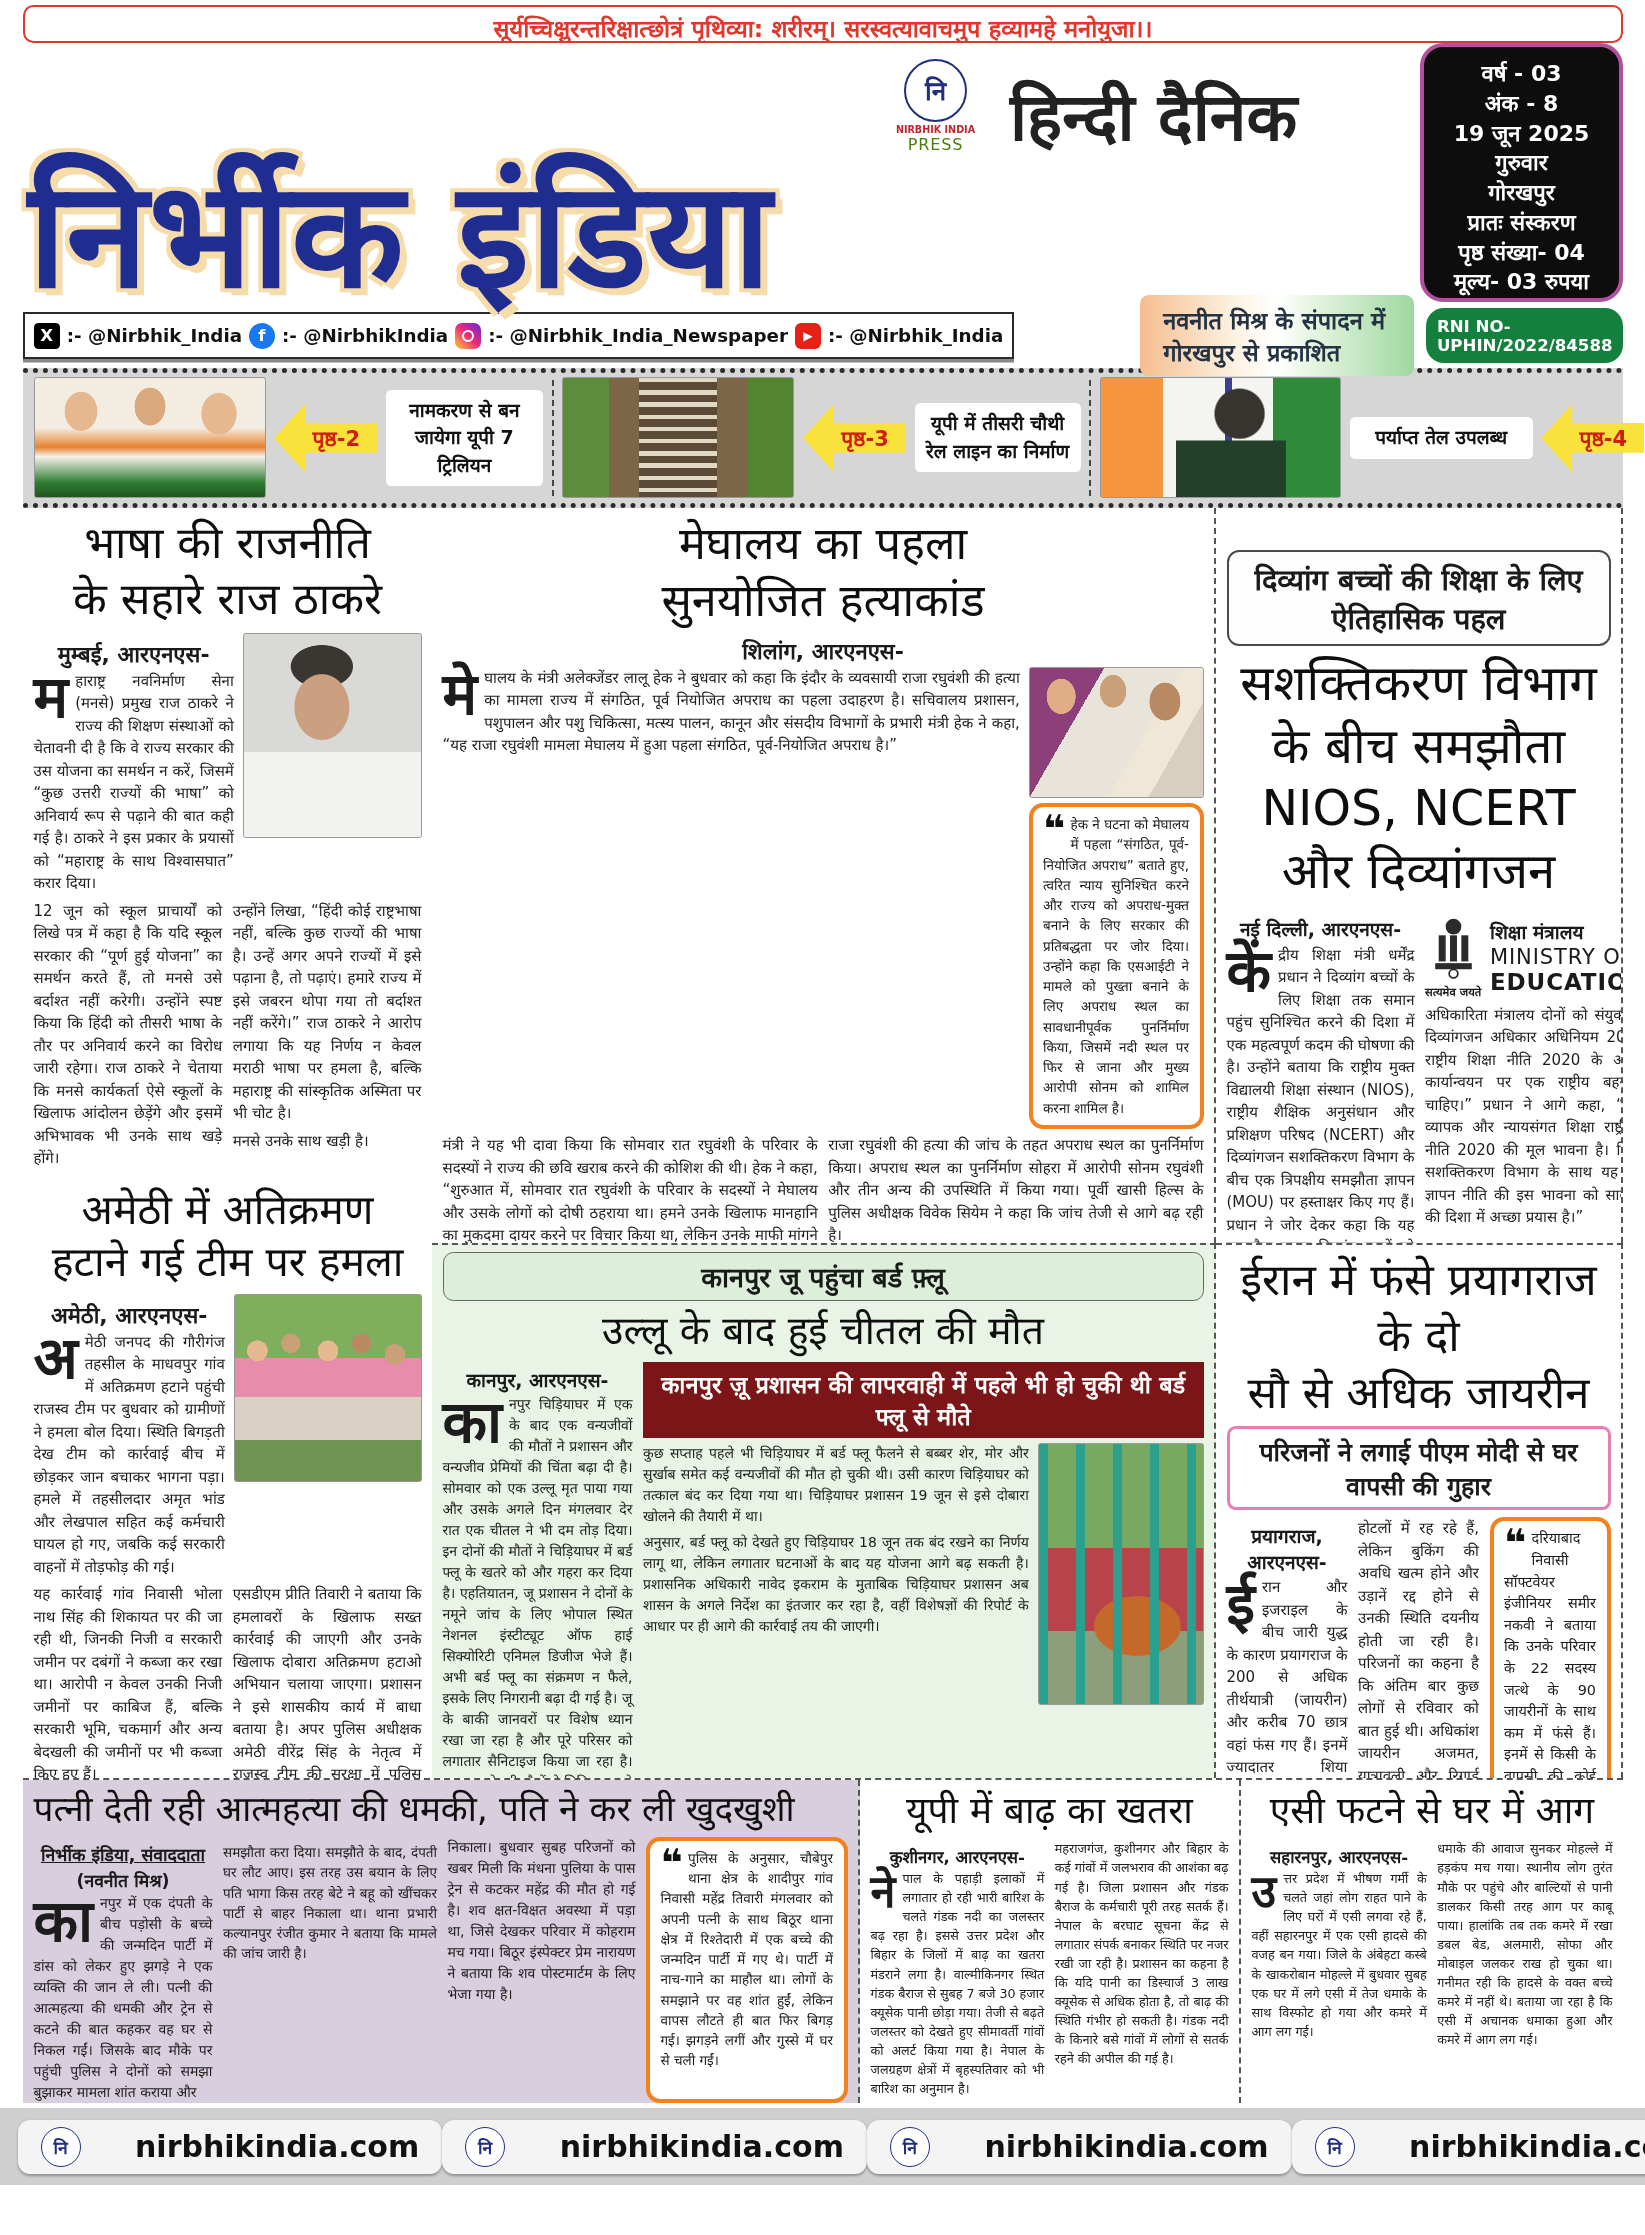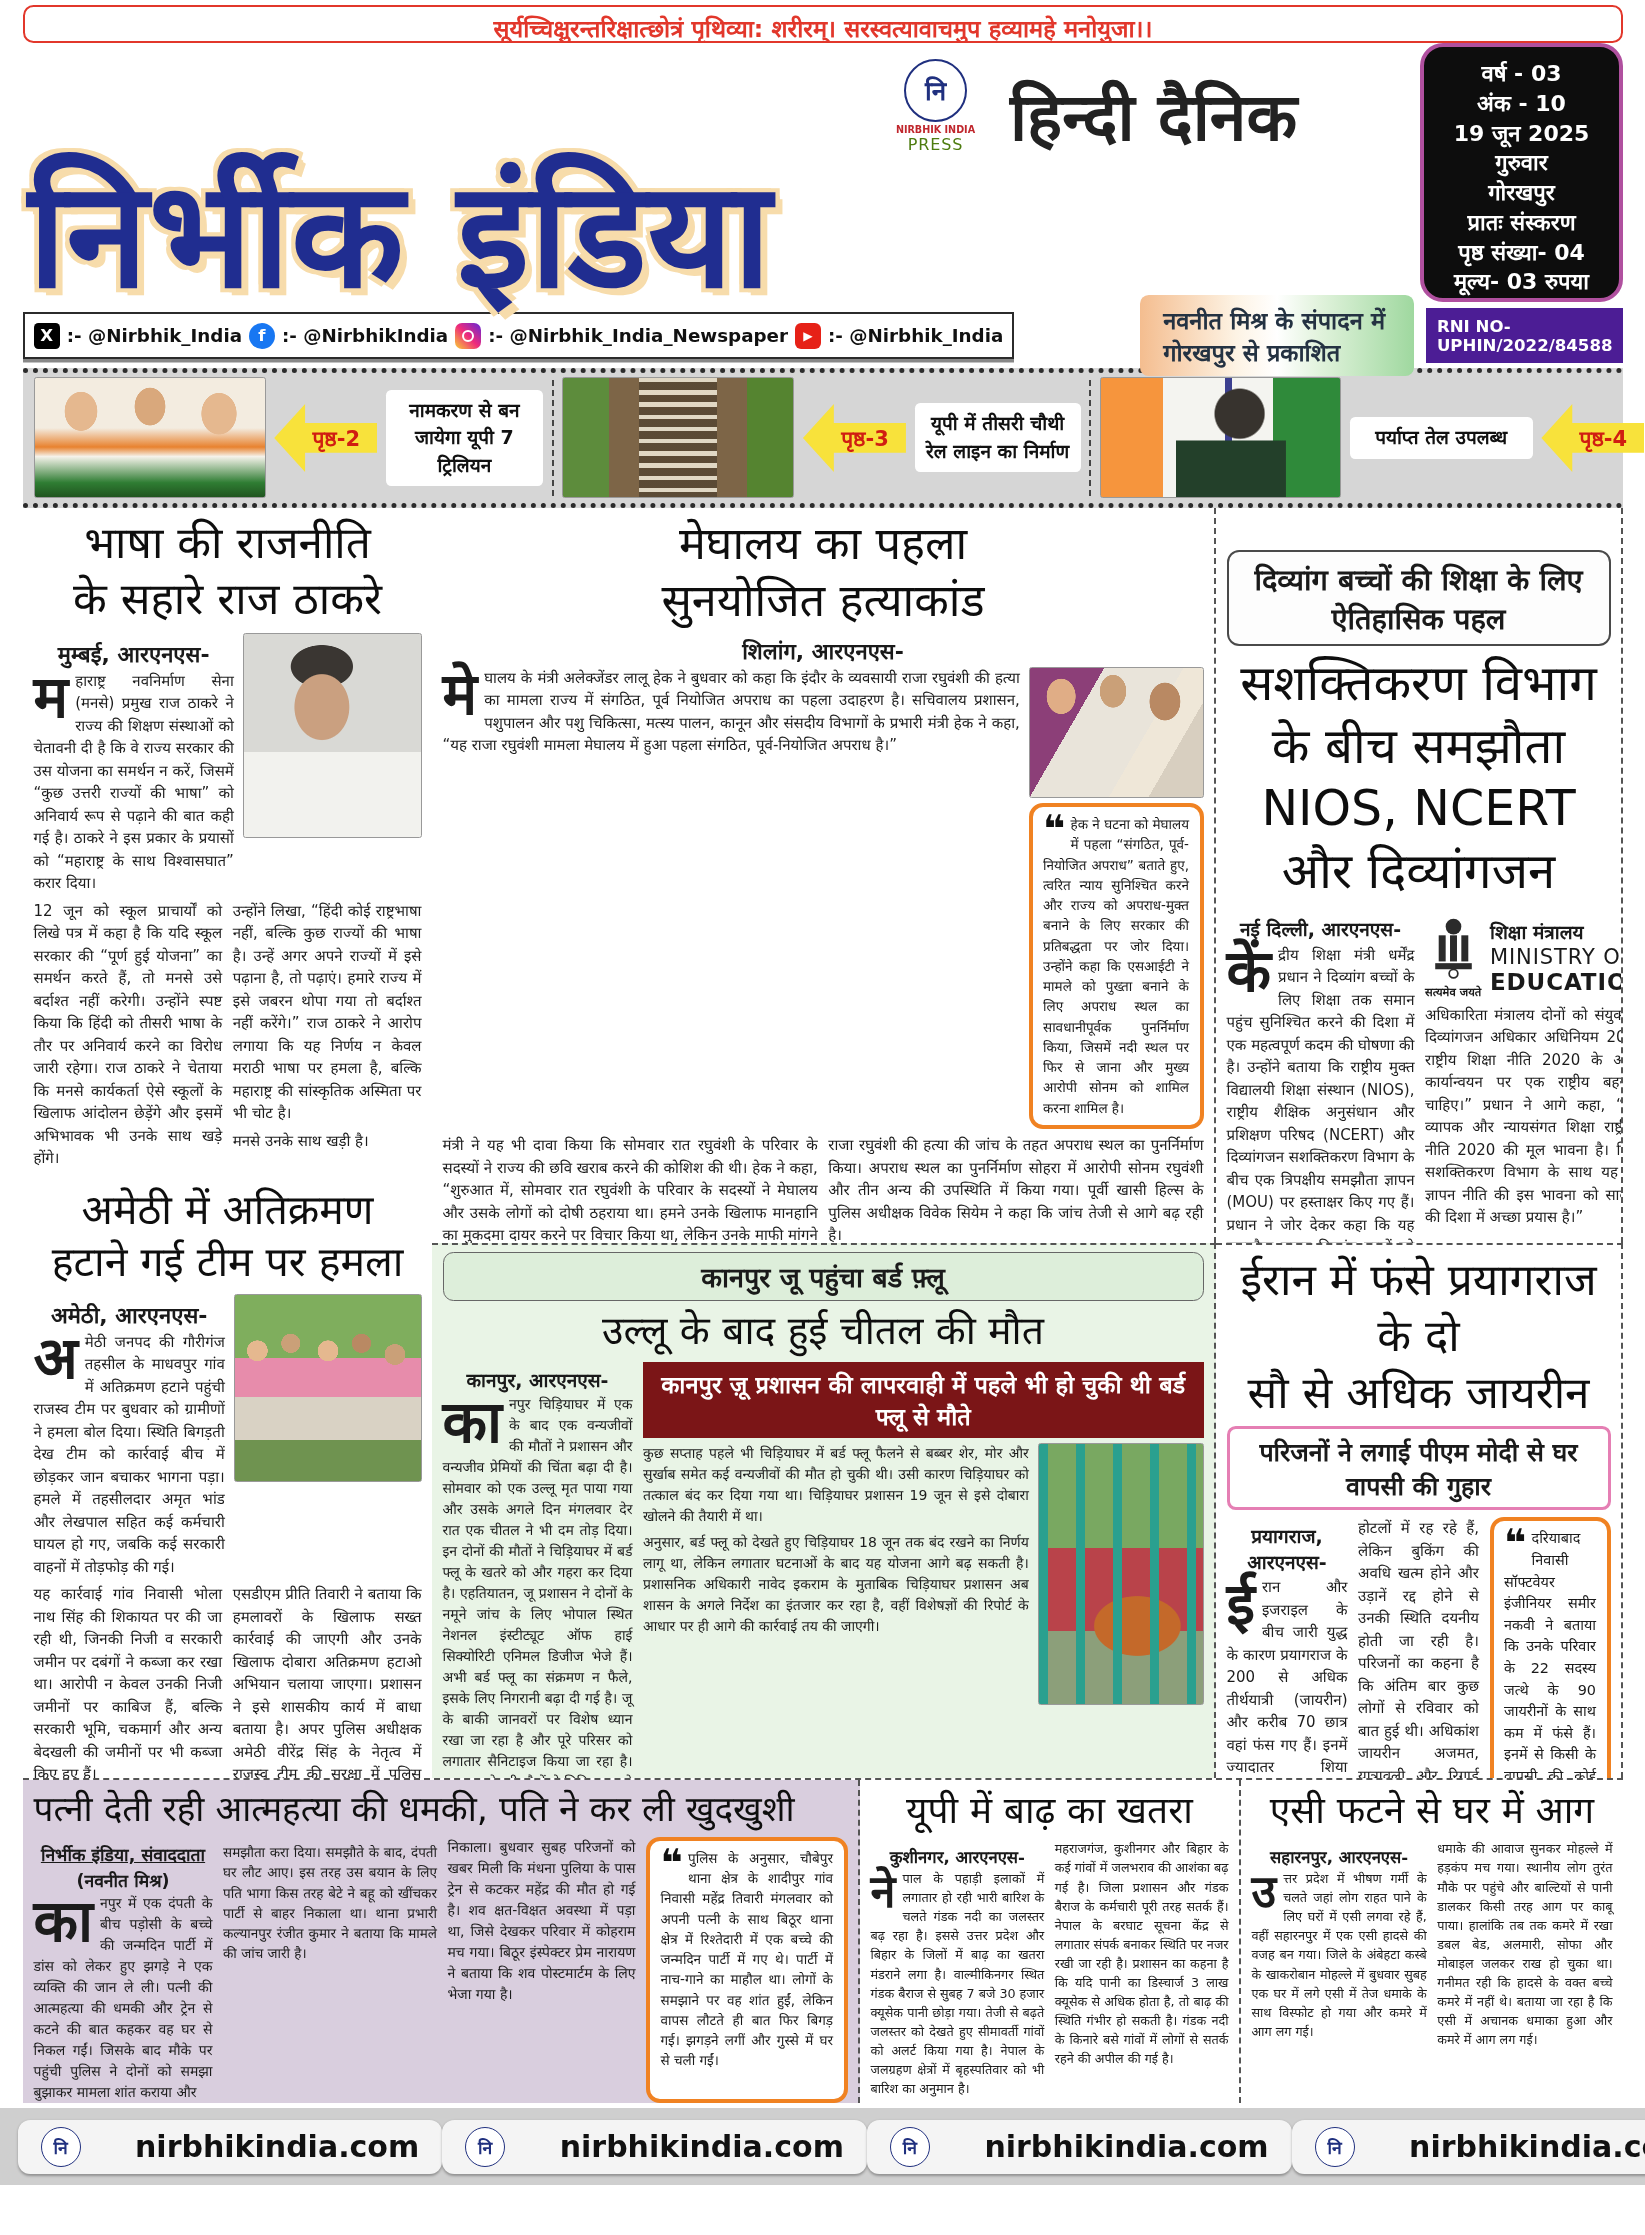--- a/index.html
+++ b/index.html
@@ -35,21 +35,21 @@
   .social-box .hnd { font-weight:bold; font-size:18.3px; color:#111; white-space:nowrap; }
   .icn { display:inline-flex; align-items:center; justify-content:center; width:26px; height:26px;
     color:#fff; font-weight:bold; font-size:16.6px; flex:0 0 auto; }
   .icn-x { background:#000; border-radius:4.4px; }
   .icn-fb { background:#1877f2; border-radius:50%; }
   .icn-ig { background:linear-gradient(45deg,#f9ce34,#ee2a7b,#6228d7); border-radius:7px; }
   .icn-ig i { display:block; width:12.2px; height:12.2px; border:2.6px solid #fff; border-radius:50%; }
   .icn-yt { background:#e62117; border-radius:6.1px; font-size:12.2px; }
   .publisher-box { margin-left:114px; background:linear-gradient(90deg,#f4bd8f 0%,#fdf3e4 35%,#ffffff 50%,#e2f3dd 65%,#9fd89f 100%);
     border-radius:8.7px; padding:8.7px 23px; font-size:23.6px; font-weight:bold; color:#243242; }
-  .rni-box { margin-left:auto; background:#4c1d95; color:#fff; font-weight:bold; font-size:16.6px; padding:8.7px 10.5px; }
+  .rni-box { margin-left:auto; background:#15803d; color:#fff; font-weight:bold; font-size:16.6px; padding:8.7px 10.5px;border-radius:18px; }
 
   
   .photo-strip { background:#d6d6d6; border-top:5.2px dotted #2c2c2c; border-bottom:5.2px dotted #2c2c2c;
     display:flex; align-items:center; gap:8.7px; padding:7px 10.5px; height:140px; }
   .strip-photo { height:121px; border:0.9px solid #888; flex:0 0 auto; }
   .arrow-badge { flex:0 0 auto; width:103px; height:68px; background:#f8e23b;
     clip-path:polygon(0 50%, 30% 0, 30% 28%, 100% 28%, 100% 72%, 30% 72%, 30% 100%);
     display:flex; align-items:center; justify-content:center; cursor:pointer; }
   .arrow-badge span { color:#d01d12; font-weight:bold; font-size:21px; margin-left:21px; white-space:nowrap; }
   .strip-cap { background:#fff; border-radius:5.2px; padding:7px 8.7px; font-weight:bold; font-size:19px;
@@ -173,21 +173,21 @@
     <div class="press-logo-block">
       <div class="press-logo">
         <span>नि</span>
       </div>
       <div class="press-name">NIRBHIK INDIA</div>
       <div class="press-sub">PRESS</div>
     </div>
     <div class="daily">हिन्दी दैनिक</div>
     <div class="issue-box">
       <div>वर्ष - 03</div>
-      <div>अंक - 10</div>
+      <div>अंक - 8</div>
       <div>19 जून 2025</div>
       <div>गुरुवार</div>
       <div>गोरखपुर</div>
       <div>प्रातः संस्करण</div>
       <div>पृष्ठ संख्या- 04</div>
       <div>मूल्य- 03 रुपया</div>
     </div>
   </header>
 
   <div class="info-row">

